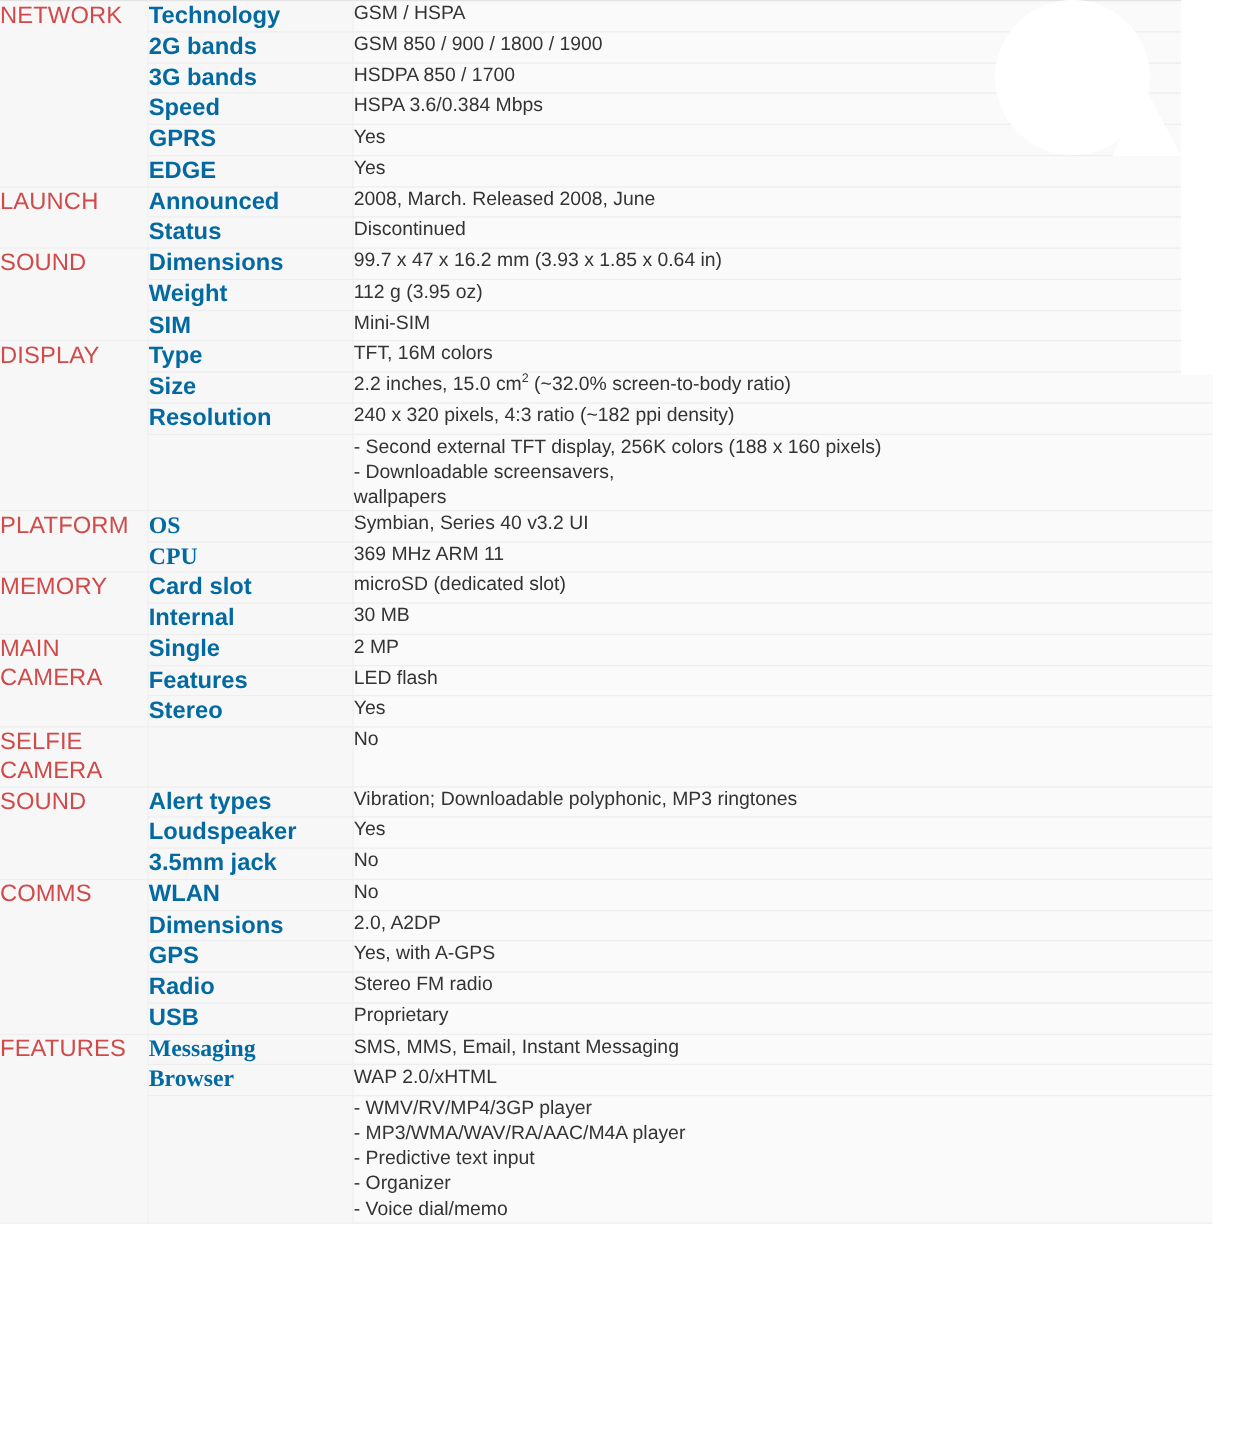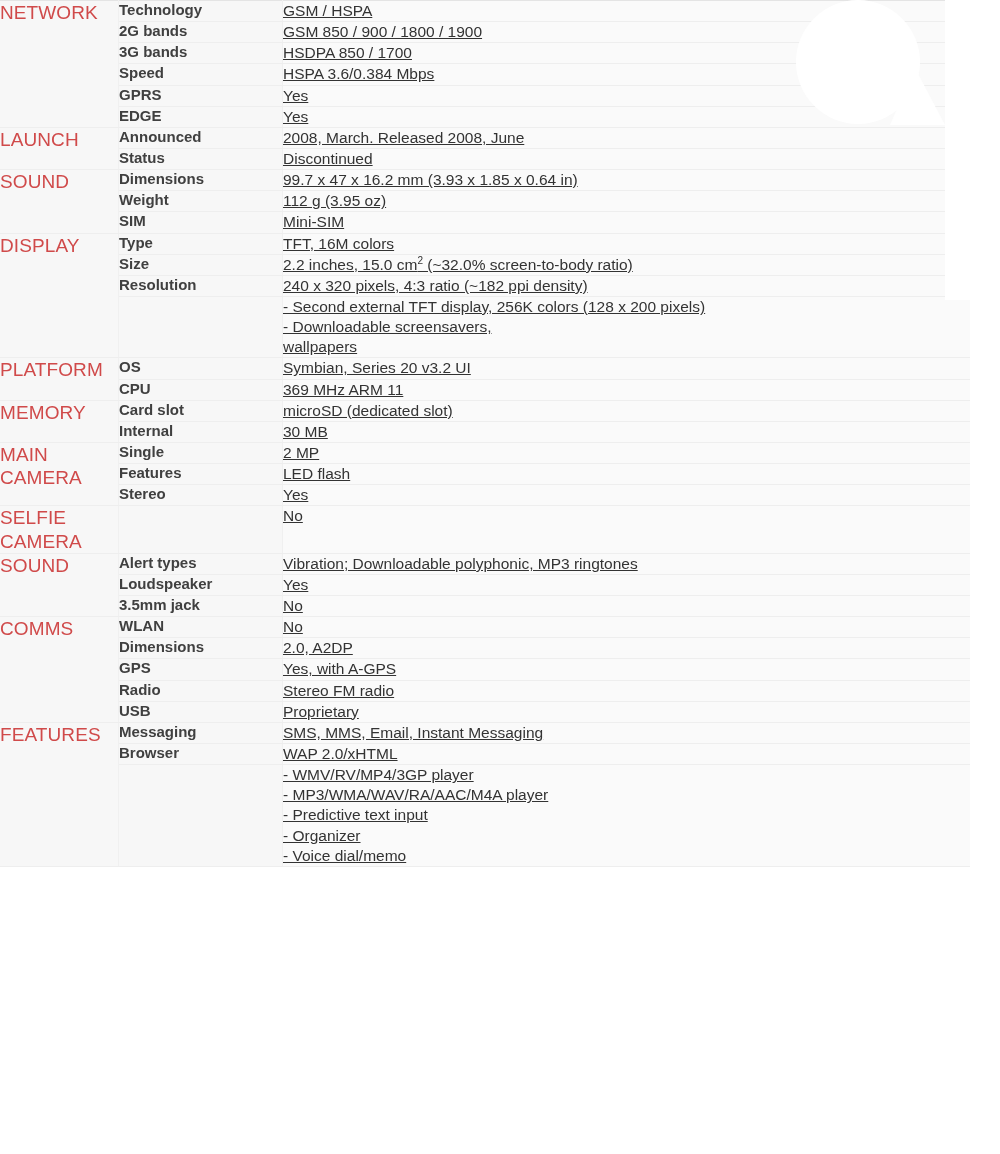--- a/index.html
+++ b/index.html
@@ -58,40 +58,39 @@
     border-bottom: 1px solid #ececec;
     border-right: 1px solid #f0f0f0;
     white-space: pre-line;
     letter-spacing: 0.1px;
   }
   tr.sec-start > td { border-top: 1px solid #e4e4e4; }
 
   
   td.label-cell {
     width: 163px;
-    color: #404040;
-    font-size: 15px;
+    color: #0369a1;
+    font-size: 19px;
     font-weight: bold;
     line-height: 1.25;
     padding: 9px 10px 8px 17px;
     text-align: left;
     background: #f7f7f7;
     border-right: 1px solid #f0f0f0;
   }
-  td.label-cell.indent  { padding-left: 39px; }
+  td.label-cell.indent  { padding-left: 39px; font-family: Liberation Serif, serif; }
 
   
   td.value-cell {
     color: #333333;
     font-size: 15.5px;
     line-height: 1.30;
     padding: 9px 10px 8px 10px;
     background: #fafafa;
     white-space: pre-line;
-    text-decoration: underline;
   }
   td.value-cell.pad-a  { padding-left: 22px; }
   td.value-cell.pad-b  { padding-left: 30px; }
   td.value-cell.middle { padding-top: 18px; padding-bottom: 18px; }
   td.value-cell.tall   { padding-top: 10px; padding-bottom: 12px; }
 
   sup { font-size: 10px; vertical-align: super; line-height: 0; }
 </style>
 </head>
 <body>
@@ -159,28 +158,28 @@
       <tr class="alt">
         <td class="label-cell">Size</td>
         <td class="value-cell"><span>2.2 inches, 15.0 cm</span><sup>2</sup><span> (~32.0% screen-to-body ratio)</span></td>
       </tr>
       <tr class="alt">
         <td class="label-cell">Resolution</td>
         <td class="value-cell">240 x 320 pixels, 4:3 ratio (~182 ppi density)</td>
       </tr>
       <tr class="alt">
         <td class="label-cell"></td>
-        <td class="value-cell tall">- Second external TFT display, 256K colors (128 x 200 pixels)
+        <td class="value-cell tall">- Second external TFT display, 256K colors (188 x 160 pixels)
 - Downloadable screensavers,
 wallpapers</td>
       </tr>
       <tr class=" sec-start">
         <td class="section-cell" rowspan="2">PLATFORM</td>
         <td class="label-cell indent">OS</td>
-        <td class="value-cell pad-b">Symbian, Series 20 v3.2 UI</td>
+        <td class="value-cell pad-b">Symbian, Series 40 v3.2 UI</td>
       </tr>
       <tr>
         <td class="label-cell indent">CPU</td>
         <td class="value-cell pad-b">369 MHz ARM 11</td>
       </tr>
       <tr class="alt sec-start">
         <td class="section-cell" rowspan="2">MEMORY</td>
         <td class="label-cell">Card slot</td>
         <td class="value-cell pad-a">microSD (dedicated slot)</td>
       </tr>

